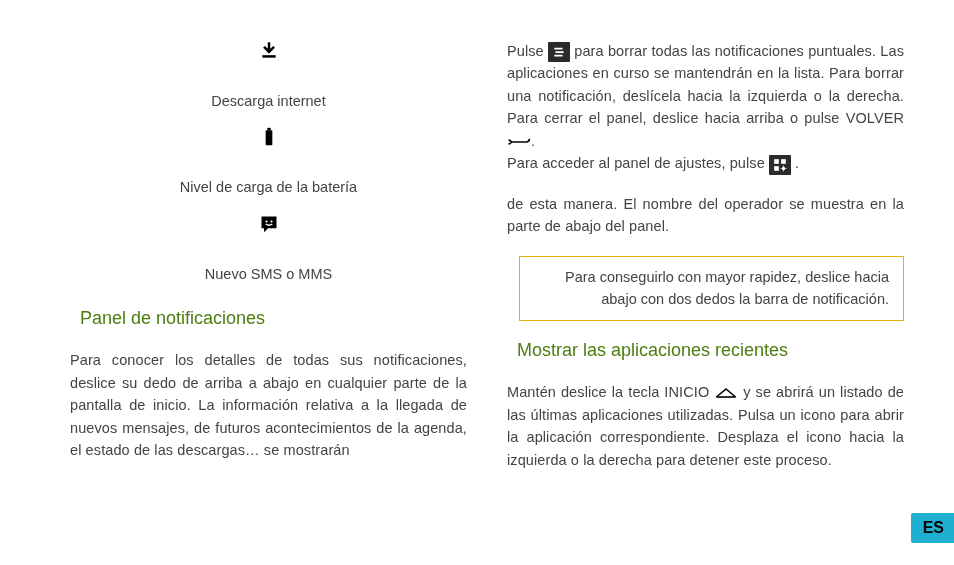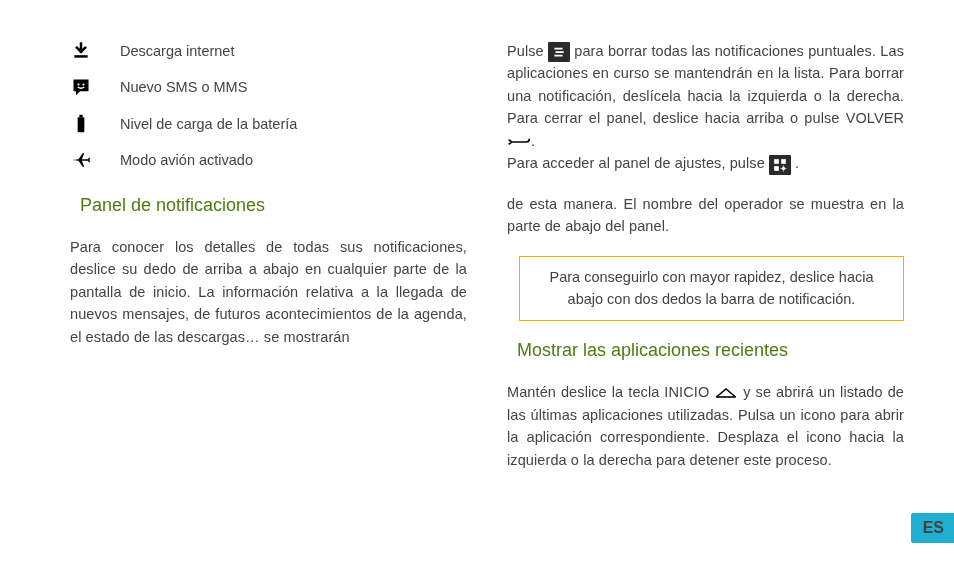--- a/index.html
+++ b/index.html
@@ -20,23 +20,24 @@
   .col {
     flex: 1;
     font-size: 14.5px;
     line-height: 1.55;
   }
   .icon-list {
     margin-bottom: 20px;
   }
   .icon-row {
     display: flex;
-    align-items: flex-start;
+    align-items: center;
     gap: 28px;
     margin-bottom: 14px;
+    flex-direction: column;
   }
   .ic {
     width: 22px;
     height: 22px;
     display: flex;
     align-items: center;
     justify-content: center;
     color: #000;
   }
   .ic svg { width: 20px; height: 20px; }
@@ -65,28 +66,28 @@
     width: 22px;
     height: 20px;
     border-radius: 1px;
   }
   .tipbox {
     border: 1.5px solid #e6b400;
     padding: 10px 14px;
     margin: 14px 0 16px 12px;
     font-size: 14.5px;
     line-height: 1.5;
-    text-align: center;
+    text-align: right;
   }
   .lang-tab {
     position: absolute;
     right: 0;
     bottom: 22px;
     background: #1fb0d1;
-    color: #404040;
+    color: #000000;
     font-weight: bold;
     font-size: 16px;
     padding: 6px 10px 6px 12px;
     border-radius: 2px 0 0 2px;
   }
 </style>
 </head>
 <body>
 
 <div class="columns">
@@ -102,47 +103,39 @@
               <rect x="4" y="17" width="16" height="3" fill="#000"></rect>
             </svg>
         </span>
         <span>Descarga internet</span>
       </div>
 
 
       <div class="icon-row">
         <span class="ic">
           <svg viewBox="0 0 24 24" fill="#000">
-              <path d="M3 3 h18 v14 h-10 l-5 5 v-5 h-3 z"></path>
-              <circle cx="9" cy="9" r="1.3" fill="#fff"></circle>
-              <circle cx="15" cy="9" r="1.3" fill="#fff"></circle>
-              <path d="M8 12 Q12 15 16 12" stroke="#fff" stroke-width="1.5" fill="none"></path>
-            </svg>
-        </span>
-        <span>Nuevo SMS o MMS</span>
-      </div>
-
-      <div class="icon-row">
-        <span class="ic">
-          <svg viewBox="0 0 24 24" fill="#000">
               <rect x="8" y="4" width="8" height="18" rx="1"></rect>
               <rect x="10" y="1" width="4" height="3"></rect>
             </svg>
         </span>
         <span>Nivel de carga de la batería</span>
       </div>
 
       <div class="icon-row">
         <span class="ic">
           <svg viewBox="0 0 24 24" fill="#000">
-              <path d="M2 12 L9 11 L14 4 L16 4 L13 11 L20 11 L22 9 L23 10 L22 12 L23 14 L22 15 L20 13 L13 13 L16 20 L14 20 L9 13 L2 12 Z"></path>
+              <path d="M3 3 h18 v14 h-10 l-5 5 v-5 h-3 z"></path>
+              <circle cx="9" cy="9" r="1.3" fill="#fff"></circle>
+              <circle cx="15" cy="9" r="1.3" fill="#fff"></circle>
+              <path d="M8 12 Q12 15 16 12" stroke="#fff" stroke-width="1.5" fill="none"></path>
             </svg>
         </span>
-        <span>Modo avión activado</span>
+        <span>Nuevo SMS o MMS</span>
       </div>
+
     </div>
 
 
     <h2 class="heading">Panel de notificaciones</h2>
 
     <p class="para">Para conocer los detalles de todas sus notificaciones, deslice su dedo de arriba a abajo en cualquier parte de la pantalla de inicio. La información relativa a la llegada de nuevos mensajes, de futuros acontecimientos de la agenda, el estado de las descargas… se mostrarán</p>
   </div>
 
   <div class="col">
 

